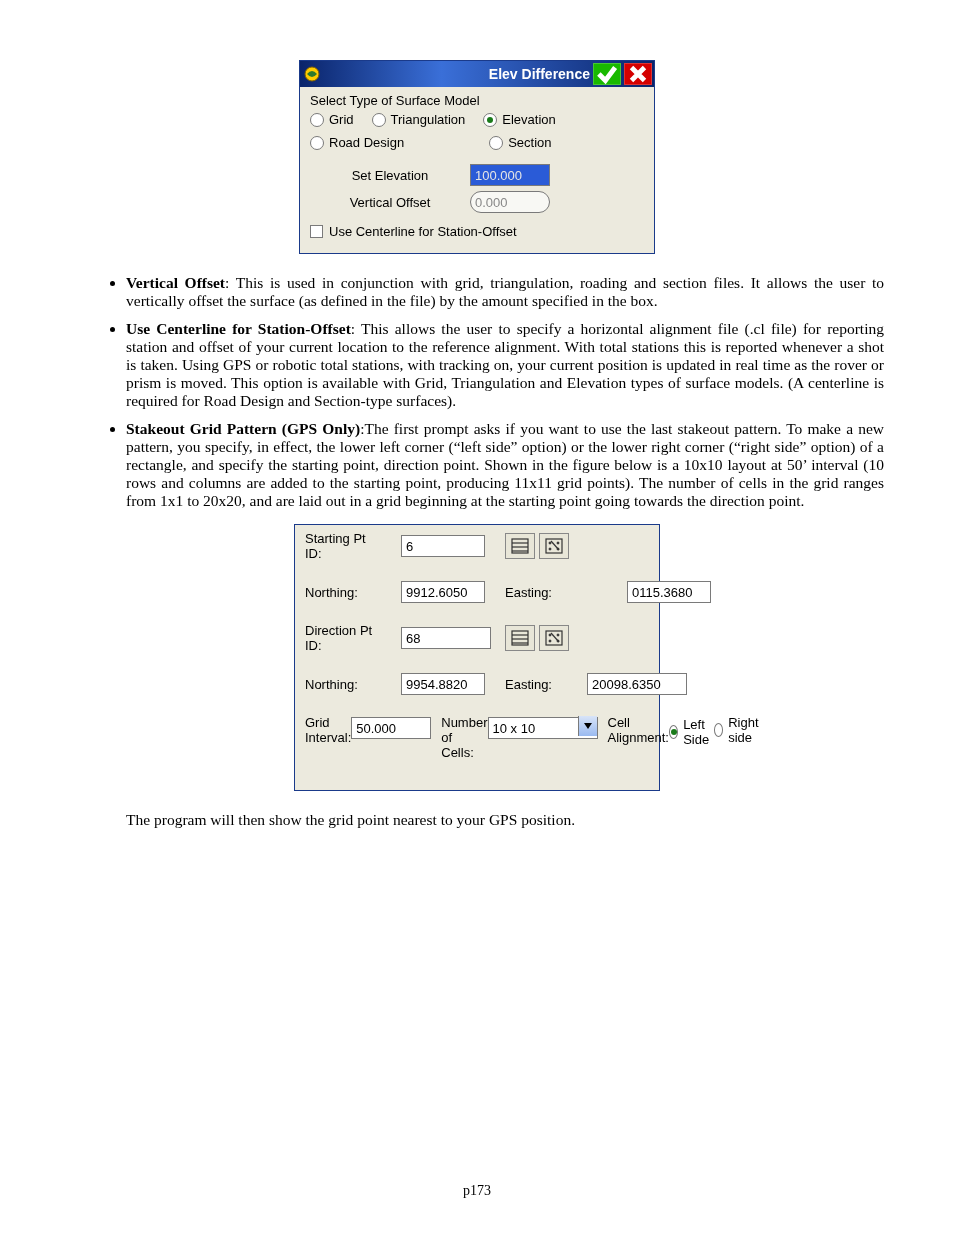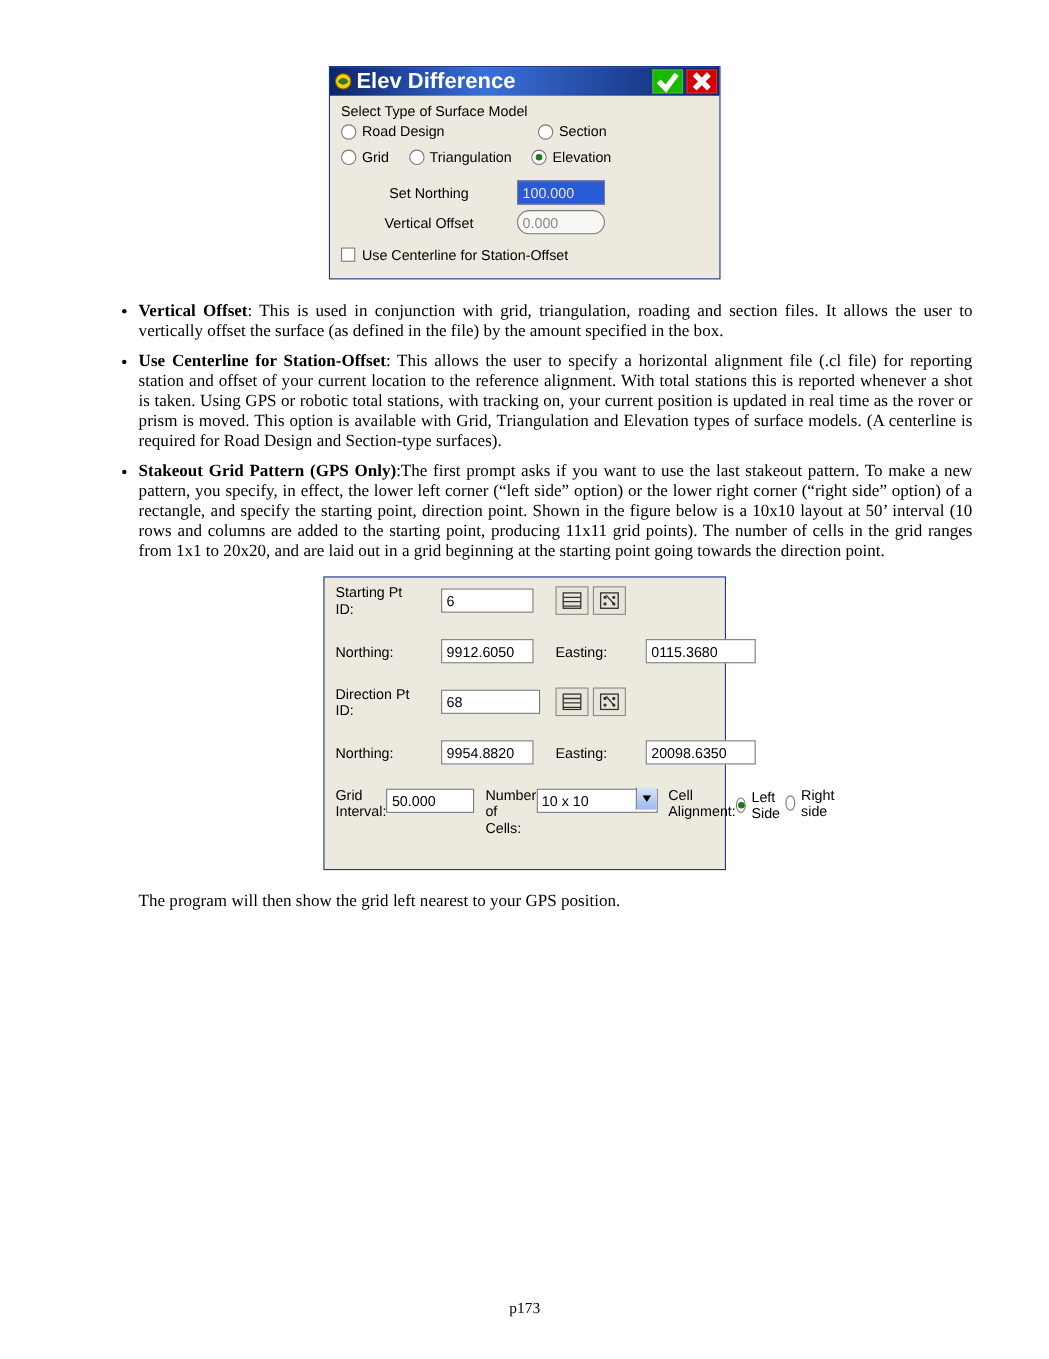--- a/index.html
+++ b/index.html
@@ -35,21 +35,22 @@
     align-items: center;
     height: 26px;
     background: linear-gradient(to right, #0a246a, #3a6fd8 40%, #0a246a 100%);
     color: #fff;
     font-weight: bold;
     padding: 0 2px 0 4px;
   }
   .titlebar .title-text {
     flex: 1 1 auto;
     padding-left: 4px;
-    font-size: 20px;
+    font-size: 14px;
+    text-align: right;
   }
   .tb-btn {
     width: 28px;
     height: 22px;
     margin-left: 3px;
     display: flex;
     align-items: center;
     justify-content: center;
     border: 1px solid #fff3;
     box-sizing: border-box;
@@ -217,46 +218,46 @@
         <svg viewBox="0 0 16 16">
             <path d="M4 4 L12 12 M12 4 L4 12"></path>
           </svg>
       </span>
     </div>
 
     <div class="body-area">
       <div>Select Type of Surface Model</div>
 
       <div class="radio-row">
+        <span class="radio">
+          <span class="dot-outer"></span>
+          <span>Grid</span>
+        </span>
+        <span class="radio">
+          <span class="dot-outer"></span>
+          <span>Triangulation</span>
+        </span>
+        <span class="radio selected">
+          <span class="dot-outer"></span>
+          <span>Elevation</span>
+        </span>
+      </div>
+      <div class="radio-row">
         <span class="radio" style="margin-right:85px">
           <span class="dot-outer"></span>
           <span>Road Design</span>
         </span>
         <span class="radio">
           <span class="dot-outer"></span>
           <span>Section</span>
         </span>
       </div>
-      <div class="radio-row">
-        <span class="radio">
-          <span class="dot-outer"></span>
-          <span>Grid</span>
-        </span>
-        <span class="radio">
-          <span class="dot-outer"></span>
-          <span>Triangulation</span>
-        </span>
-        <span class="radio selected">
-          <span class="dot-outer"></span>
-          <span>Elevation</span>
-        </span>
-      </div>
 
       <div class="field-row" style="margin-top:10px">
-        <span class="field-label" style="width:160px; text-align:center">Set Northing</span>
+        <span class="field-label" style="width:160px; text-align:center">Set Elevation</span>
         <input class="text-input selected-val" style="width: 80px;" value="100.000">
       </div>
       <div class="field-row">
         <span class="field-label" style="width:160px; text-align:center">Vertical Offset</span>
         <input class="text-input disabled" style="width: 80px;" value="0.000">
       </div>
 
       <div class="checkbox">
         <span class="cb-box"></span>
         <span>Use Centerline for Station-Offset</span>
@@ -302,21 +303,21 @@
               <circle cx="5" cy="11" r="1" fill="#333"></circle>
               <circle cx="13" cy="11" r="1" fill="#333"></circle>
               <line x1="6" y1="3" x2="14" y2="12" stroke-width="1.2"></line>
             </svg>
           </span>
         </div>
 
         <span>Northing:</span>
         <input class="text-input" style="width: 84px;" value="9912.6050">
         <span>Easting:</span>
-        <input class="text-input" style="width: 100px;" value="0115.3680">
+        <input class="text-input" style="width: 84px; margin-left: 40px;" value="0115.3680">
 
         <span>Direction Pt ID:</span>
         <input class="text-input" style="width: 90px;" value="68">
         <div class="icon-pair" style="grid-column: span 2">
           <span class="icon-btn">
             <svg viewBox="0 0 18 16">
               <rect x="1" y="1" width="16" height="14" stroke-width="1.2"></rect>
               <line x1="1" y1="5" x2="17" y2="5" stroke-width="1.2"></line>
               <line x1="1" y1="9" x2="17" y2="9" stroke-width="1.2"></line>
               <line x1="1" y1="13" x2="17" y2="13" stroke-width="1.2"></line>
@@ -365,16 +366,16 @@
           <span class="radio">
             <span class="dot-outer"></span>
             <span>Right side</span>
           </span>
         </div>
       </div>
       <div style="height:20px"></div>
     </div>
   </div>
 
-  <p style="margin:14px 0 0 56px">The program will then show the grid left nearest to your GPS position.</p>
+  <p style="margin:14px 0 0 56px">The program will then show the grid point nearest to your GPS position.</p>
 
   <div class="footer">p173</div>
 </div>
 
 </body></html>

